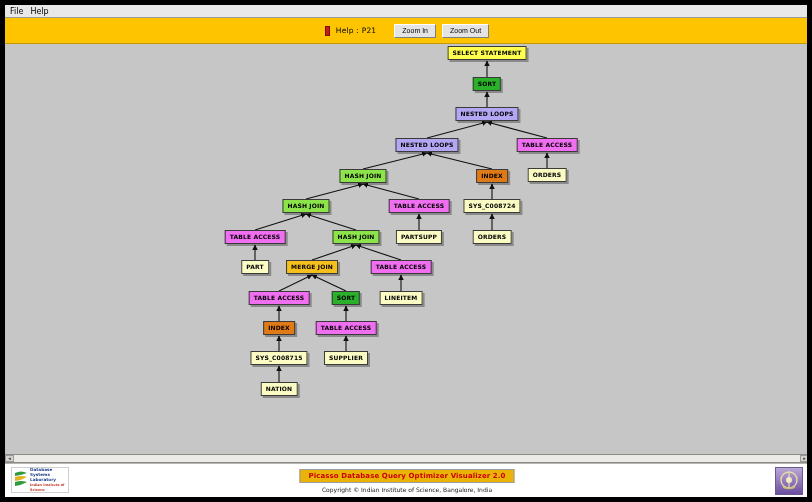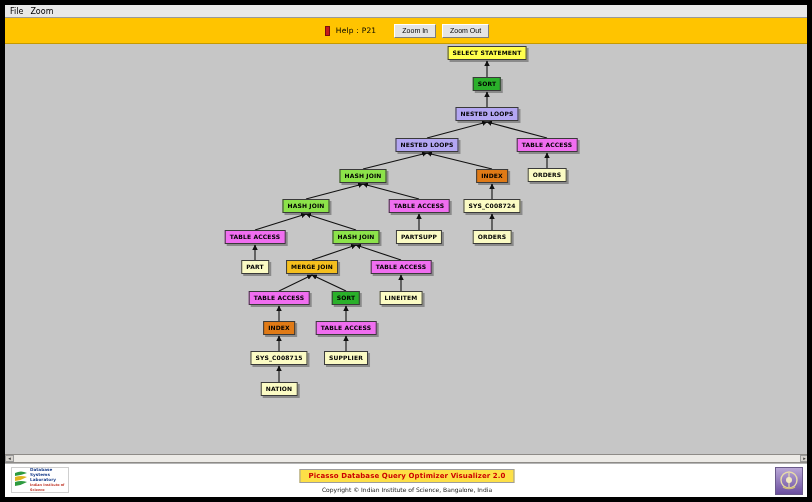--- a/index.html
+++ b/index.html
@@ -123,21 +123,21 @@
     padding: 1px 2px;
     overflow: hidden;
   }
   #dsl-mark { width: 14px; height: 20px; flex: none; }
   #dsl-text { font-size: 4.2px; line-height: 5px; color: #1b3f8b; font-weight: 700; }
   #dsl-text .tag { color: #c0392b; font-size: 3.4px; display: block; margin-top: 1px; }
 
   #title-plate {
     position: absolute; left: 50%; top: 5px;
     transform: translateX(-50%);
-    background: #fde047;
+    background: #eab308;
     border: 1px solid #9d9d9d;
     padding: 2px 8px;
     font-size: 7px;
     font-weight: 700;
     color: #cc0000;
     white-space: nowrap;
     letter-spacing: .1px;
   }
   #copyright {
     position: absolute; left: 50%; top: 22px;
@@ -154,21 +154,21 @@
     display: flex; align-items: center; justify-content: center;
   }
 </style>
 </head>
 <body>
 
 <div id="app">
 
   <div id="menubar">
     <div class="menu-item">File</div>
-    <div class="menu-item">Zoom</div>
+    <div class="menu-item">Help</div>
   </div>
 
   <div id="toolbar">
     <span id="plan-swatch"></span>
     <span id="plan-label">Help : P21</span>
     <button class="tbtn">Zoom In</button>
     <button class="tbtn">Zoom Out</button>
   </div>
 
   <div id="canvas">

